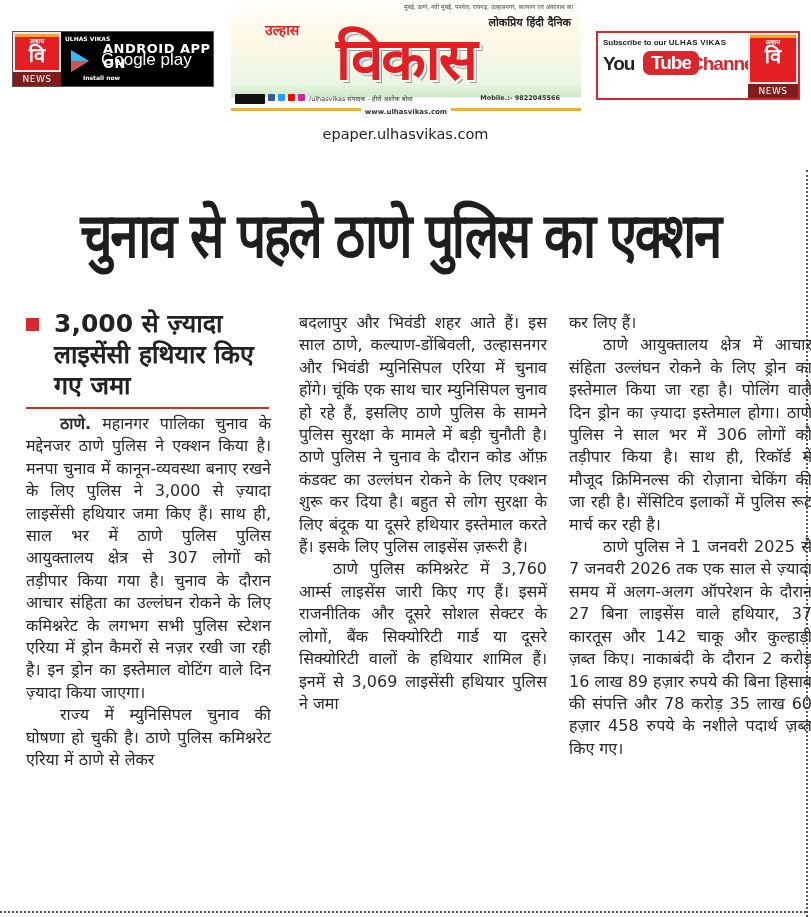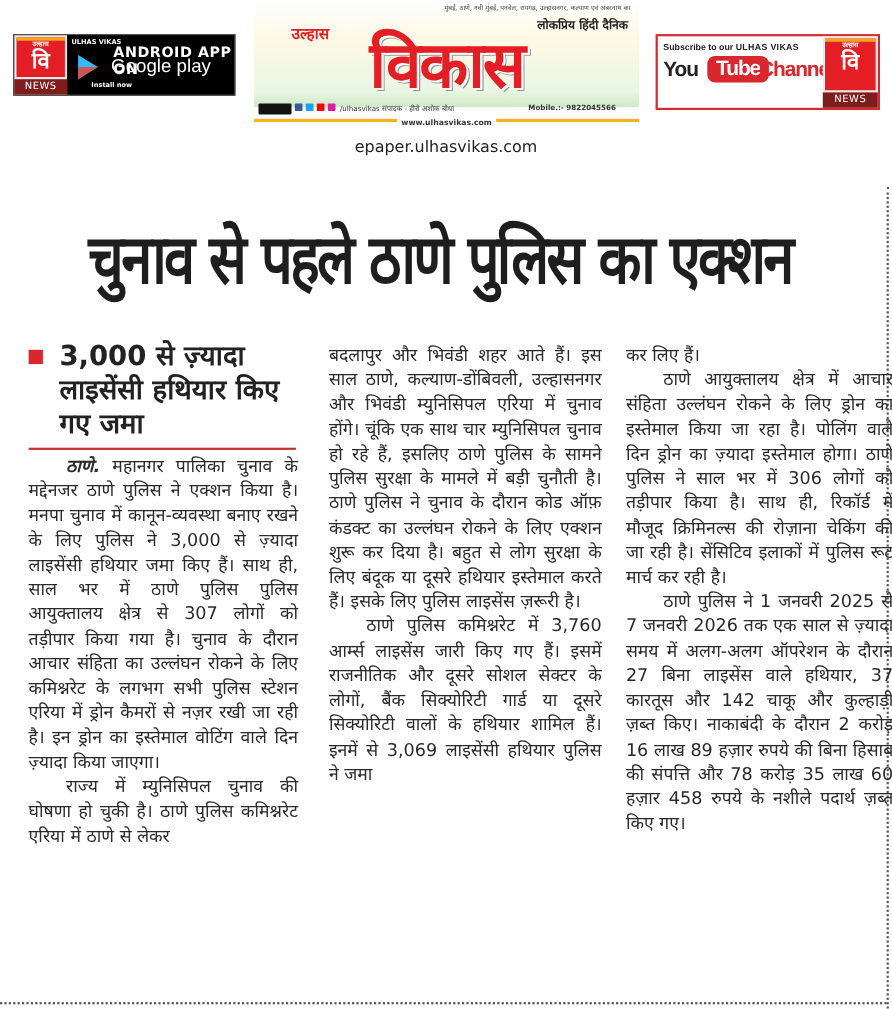--- a/index.html
+++ b/index.html
@@ -58,21 +58,21 @@
     .col { position: absolute; top: 308px; font-family: "DejaVu Sans", sans-serif; font-size: 16px; line-height: 22.4px; color: #2a2a2a; text-align: justify; margin-left: 14px; }
     .col1 { left: 12px; width: 245px; }
     .col2 { left: 285px; width: 248px; top: 312px; }
     .col3 { left: 555px; width: 243px; top: 312px; }
     .col p { margin: 0; }
     .indent { text-indent: 34px; }
 
     .subhead { position: relative; padding-left: 28px; font-size: 25px; line-height: 31px; font-weight: bold; color: #222; text-align: left; }
     .subhead .bullet { position: absolute; left: 0; top: 10px; width: 13px; height: 13px; background: #d9272e; }
     .subhead-rule { height: 0; border-top: 2px solid #c9302c; margin: 6px 0 4px 0; width: 243px; }
-    .dateline { font-weight: bold; font-style: italic; }
+    .dateline { font-weight: bold; }
 
     .bottom-dots { position: absolute; left: 0; top: 911px; width: 806px; border-top: 2px dotted #555; }
   </style>
 </head>
 <body>
 
 <div class="masthead">
 
   <div class="gplay-badge">
     <div class="vnews-logo">

